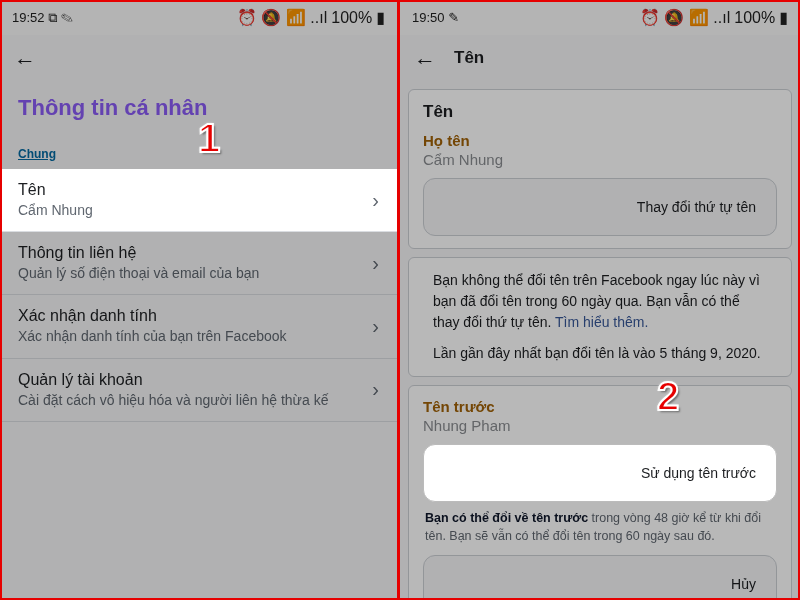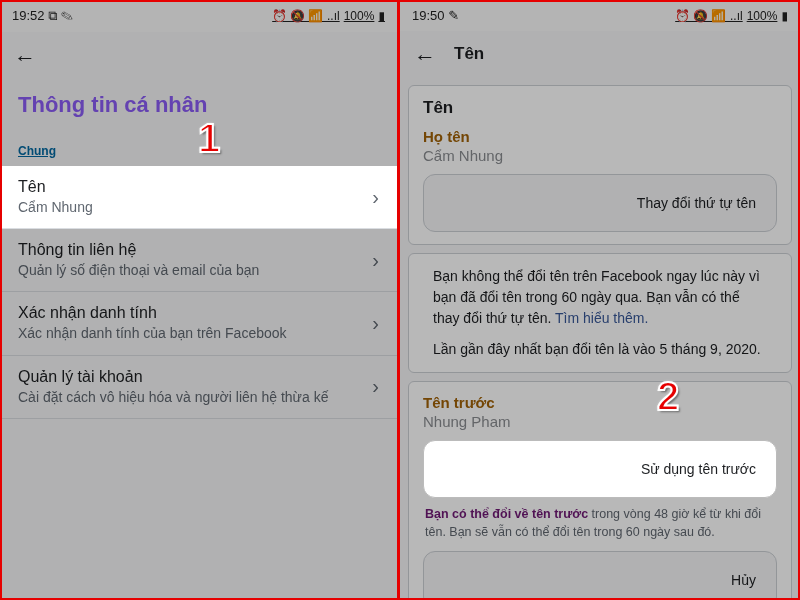--- a/index.html
+++ b/index.html
@@ -3,21 +3,21 @@
   <meta charset="utf-8">
   <style>
     * { box-sizing: border-box; margin: 0; padding: 0; font-family: -apple-system, Helvetica, Arial, sans-serif; }
     body { width: 800px; height: 600px; background: #fff; position: relative; overflow: hidden; }
     .container { display: flex; width: 800px; height: 600px; }
     .pane { width: 400px; height: 600px; position: relative; background: #f5f6f7; }
     .pane-left { border-right: 3px solid #e60000; }
     .pane-right { border-left: 0; }
     .dim-overlay { position: absolute; inset: 0; background: rgba(0,0,0,0.28); pointer-events: none; z-index: 5; }
     .statusbar { display: flex; justify-content: space-between; align-items: center; padding: 8px 12px; font-size: 13px; color: #222; background: #fafafa; }
-    .statusbar .icons { display: flex; gap: 4px; align-items: center; font-size: 12px; text-decoration: underline; }
+    .statusbar .icons { display: flex; gap: 4px; align-items: center; font-size: 16px; }
     .header { display: flex; align-items: center; padding: 10px 14px; gap: 18px; }
     .back-arrow { font-size: 22px; font-weight: bold; color: #1c1e21; }
     .header-title { font-size: 17px; font-weight: 600; color: #1c1e21; }
     .page-title { font-size: 22px; font-weight: 600; padding: 14px 18px 18px; color: #8b5cf6; }
     .section-label { font-size: 12px; font-weight: 600; padding: 8px 18px; color: #0369a1; text-decoration: underline; }
     .list-row { display: flex; justify-content: space-between; align-items: center; padding: 12px 18px; border-bottom: 1px solid #dadde1; background: #f5f6f7; }
     .list-row.highlighted { background: #ffffff; position: relative; z-index: 10; }
     .row-text { flex: 1; }
     .row-title { font-size: 16px; color: #1c1e21; font-weight: 500; }
     .row-sub { font-size: 14px; color: #606770; margin-top: 2px; line-height: 1.3; }
@@ -26,21 +26,21 @@
     .card { background: #fff; margin: 8px 8px; border: 1px solid #ccd0d5; border-radius: 6px; padding: 12px 14px; }
     .card-title { font-size: 17px; font-weight: 600; color: #1c1e21; margin-bottom: 10px; }
     .field-label { font-size: 15px; font-weight: 600; color: #a16207; }
     .field-value { font-size: 15px; color: #8a8d91; margin-top: 2px; margin-bottom: 10px; }
     .btn { display: block; width: 100%; text-align: right; padding: 20px; border: 1px solid #ccd0d5; border-radius: 12px; font-size: 14px; color: #1c1e21; background: #f5f6f7; margin-top: 4px; }
     .btn.highlighted { background: #ffffff; position: relative; z-index: 10; border: 1px solid #bbb; }
     .info-box { background: #fff; margin: 8px 8px; border: 1px solid #ccd0d5; border-radius: 6px; padding: 12px 24px; font-size: 14px; color: #1c1e21; line-height: 1.5; }
     .info-box .link { color: #385898; }
     .info-box p + p { margin-top: 10px; }
     .foot-note { font-size: 12.5px; color: #606770; padding: 6px 16px; line-height: 1.4; }
-    .foot-note b { color: #701a75; font-weight: 600; }
+    .foot-note b { color: #0f172a; font-weight: 600; }
     .section-strip { font-size: 16px; font-weight: 600; color: #1c1e21; background: #fff; margin: 8px 8px 0; border: 1px solid #ccd0d5; border-radius: 6px 6px 0 0; padding: 12px 14px; }
     .annotation { position: absolute; font-size: 40px; font-weight: 900; color: #e60000; -webkit-text-stroke: 2px #fff; text-shadow: 0 0 3px #fff, 2px 2px 2px rgba(0,0,0,0.5); z-index: 20; font-family: Arial Black, Arial, sans-serif; }
     .outer-border { position: absolute; inset: 0; border: 2px solid #e60000; pointer-events: none; z-index: 30; }
   </style>
 </head>
 <body>
 
 <div class="container">
 
   <div class="pane pane-left">

